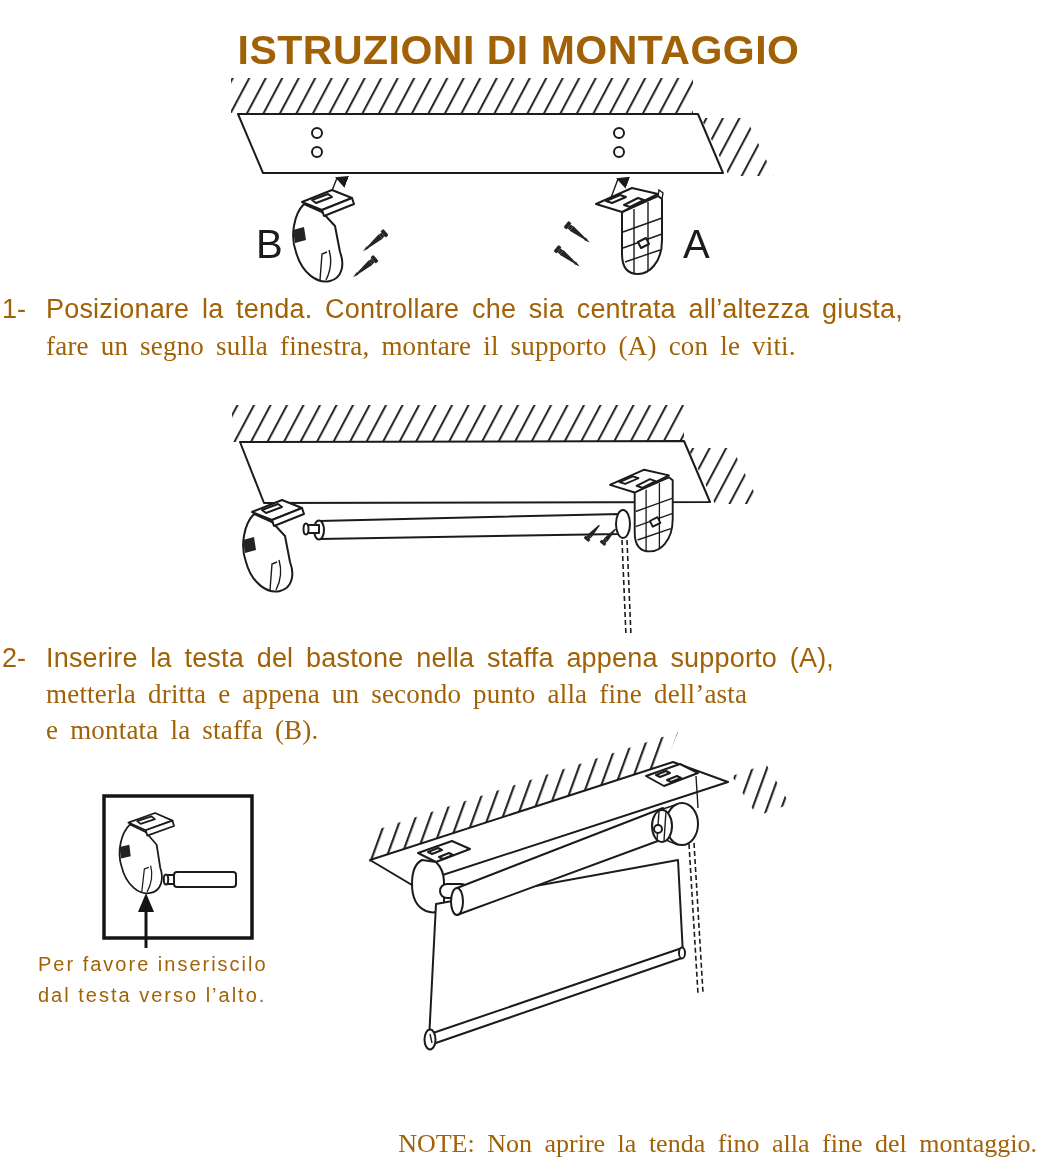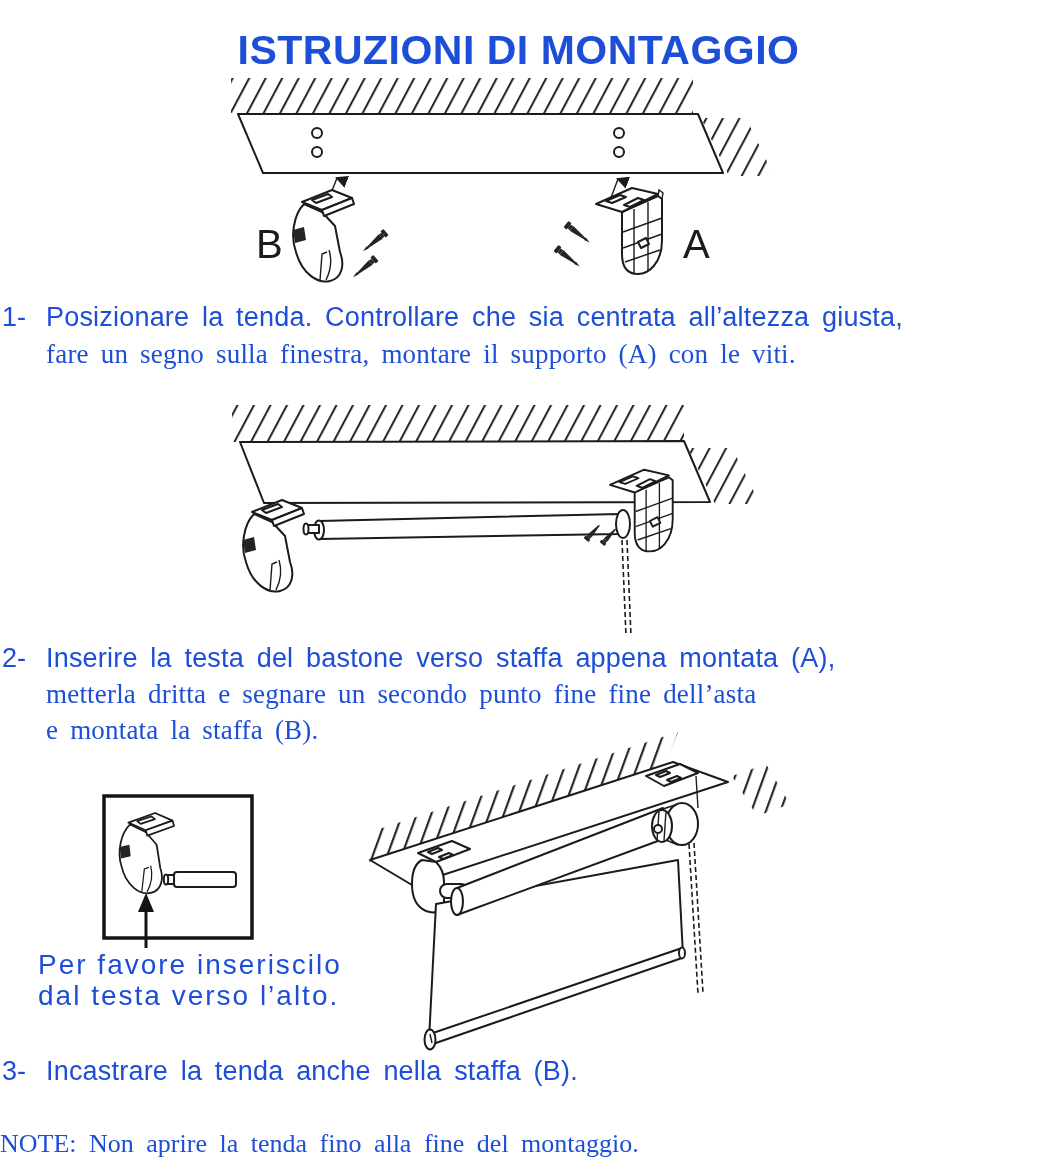--- a/index.html
+++ b/index.html
@@ -1,35 +1,35 @@
 <!DOCTYPE html>
 <html><head>
 <meta charset="utf-8">
 <style>
   html,body{margin:0;padding:0;background:#ffffff;}
   .page{
     position:relative; width:1037px; height:1164px; background:#ffffff;
-    font-family:"Liberation Sans", sans-serif; color:#1d4ed8; overflow:hidden;
+    font-family:"Liberation Sans", sans-serif; color:#a16207; overflow:hidden;
   }
   .title{
     position:absolute; top:0px; left:0; width:100%; text-align:center;
     font-size:41px; font-weight:bold; letter-spacing:0.5px; white-space:nowrap;
   }
   .step{ position:absolute; font-size:27px; line-height:37px; white-space:nowrap; word-spacing:5px; letter-spacing:0.2px;}
   .step .num{ display:inline-block; width:44px; letter-spacing:0;}
   .step .cont{ padding-left:44px;font-family:Liberation Serif, serif; }
-  #step1{ left:2px; top:291px;margin-top:8px; }
+  #step1{ left:2px; top:291px; }
   #step2{ left:2px; top:640px; line-height:36px; }
   #step3{ left:2px; top:1053px; }
   .caption{
-    position:absolute; left:38px; top:949px; font-size:28px; line-height:31px;
+    position:absolute; left:38px; top:949px; font-size:20px; line-height:31px;
     letter-spacing:2px; white-space:nowrap;
   }
   .note{
-    position:absolute; left:0; top:1129px; width:100%; text-align:left;
+    position:absolute; left:0; top:1129px; width:100%; text-align:right;
     font-family:"Liberation Serif", serif; font-size:26px; word-spacing:6px; white-space:nowrap;
   }
   svg{ position:absolute; display:block; }
   #diagram1{ left:228px; top:72px; }
   #diagram2{ left:220px; top:392px; }
   #diagram3-inset{ left:98px;  top:788px; }
   #diagram3-main{ left:360px; top:712px; }
   svg .wh{ stroke:#1b1b1b; stroke-width:2; fill:#ffffff; stroke-linejoin:round; }
   svg .thin{ stroke:#1b1b1b; stroke-width:1.4; fill:none; }
   svg .dark{ fill:#242424; stroke:none; }
@@ -174,22 +174,22 @@
       <line x1="407" y1="148" x2="411" y2="244"></line>
     </g>
   </svg>
 
   <div class="step" id="step1">
     <div class="row"><span class="num">1-</span><span>Posizionare la tenda. Controllare che sia centrata all’altezza giusta,</span></div>
     <div class="cont">fare un segno sulla finestra, montare il supporto (A) con le viti.</div>
   </div>
 
   <div class="step" id="step2">
-    <div class="row"><span class="num">2-</span><span>Inserire la testa del bastone verso staffa appena montata (A),</span></div>
-    <div class="cont">metterla dritta e segnare un secondo punto fine fine dell’asta</div>
+    <div class="row"><span class="num">2-</span><span>Inserire la testa del bastone nella staffa appena supporto (A),</span></div>
+    <div class="cont">metterla dritta e appena un secondo punto alla fine dell’asta</div>
     <div class="cont">e montata la staffa (B).</div>
   </div>
 
   <svg id="diagram3-inset" width="165" height="170" viewBox="0 0 165 170">
     <rect x="6" y="8" width="148" height="142" fill="#ffffff" stroke="#141414" stroke-width="3.5"></rect>
     <g transform="translate(22,22) scale(0.88) rotate(2)">
       <path class="wh" d="M12,16 C2,26 -2,48 4,64 C10,86 26,96 38,93 C50,90 53,77 48,64 L43,38 L30,24 Z"></path>
       <polygon class="wh" points="10,14 40,2 60,10 30,22"></polygon>
       <polygon class="wh" points="30,22 60,10 62,16 32,28"></polygon>
       <polygon class="wh" points="20,12 36,6 40,9 24,15"></polygon>
@@ -264,19 +264,16 @@
       <line class="thin" x1="306" y1="99" x2="304" y2="129"></line>
       <circle class="wh" cx="298" cy="117" r="4"></circle>
     </g>
 
     <g stroke="#1b1b1b" stroke-width="1.6" stroke-dasharray="5 3">
       <line x1="329" y1="132" x2="338" y2="282"></line>
       <line x1="334" y1="131" x2="343" y2="281"></line>
     </g>
   </svg>
 
-  <div class="step" id="step3">
-    <div class="row"><span class="num">3-</span><span>Incastrare la tenda anche nella staffa (B).</span></div>
-  </div>
 
   <div class="note">NOTE: Non aprire la tenda fino alla fine del montaggio.</div>
 
 </div>
 
 </body></html>

